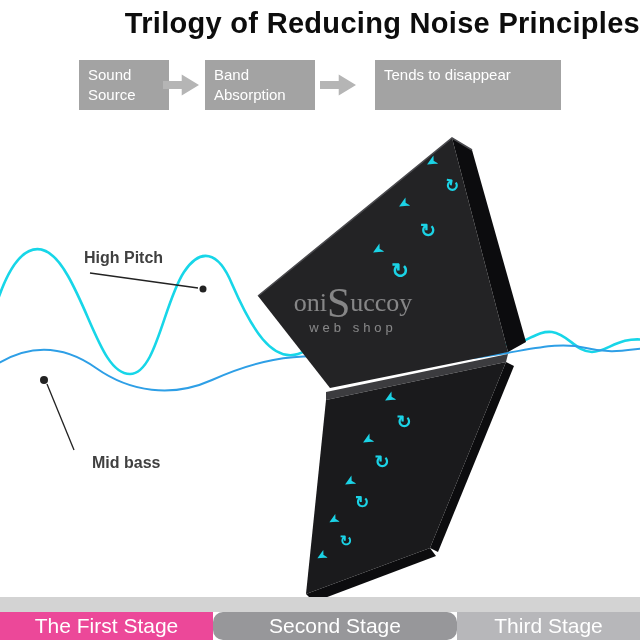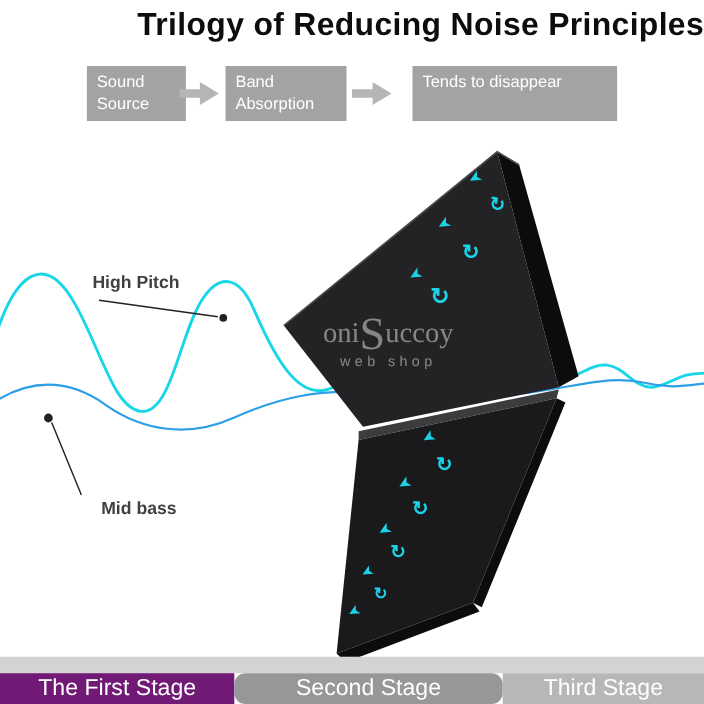--- a/index.html
+++ b/index.html
@@ -115,21 +115,21 @@
       <span>oni</span><span class="script">S</span><span>uccoy</span>
     </div>
     <div class="row2">web shop</div>
   </div>
 
   <div class="wave-label" id="lbl-high">High Pitch</div>
   <div class="wave-label" id="lbl-mid">Mid bass</div>
 
   <div class="pre-strip"></div>
   <div class="stagebar">
-    <div class="stage stage1" style="background: #701a75;">
+    <div class="stage stage1" style="background: #ec4899;">
       <span>The First Stage</span>
     </div>
     <div class="stage stage2" style="background: rgb(151, 151, 154); border-radius: 10px;">
       <span>Second Stage</span>
     </div>
     <div class="stage stage3" style="background: rgb(183, 183, 186);">
       <span>Third Stage</span>
     </div>
   </div>
 

